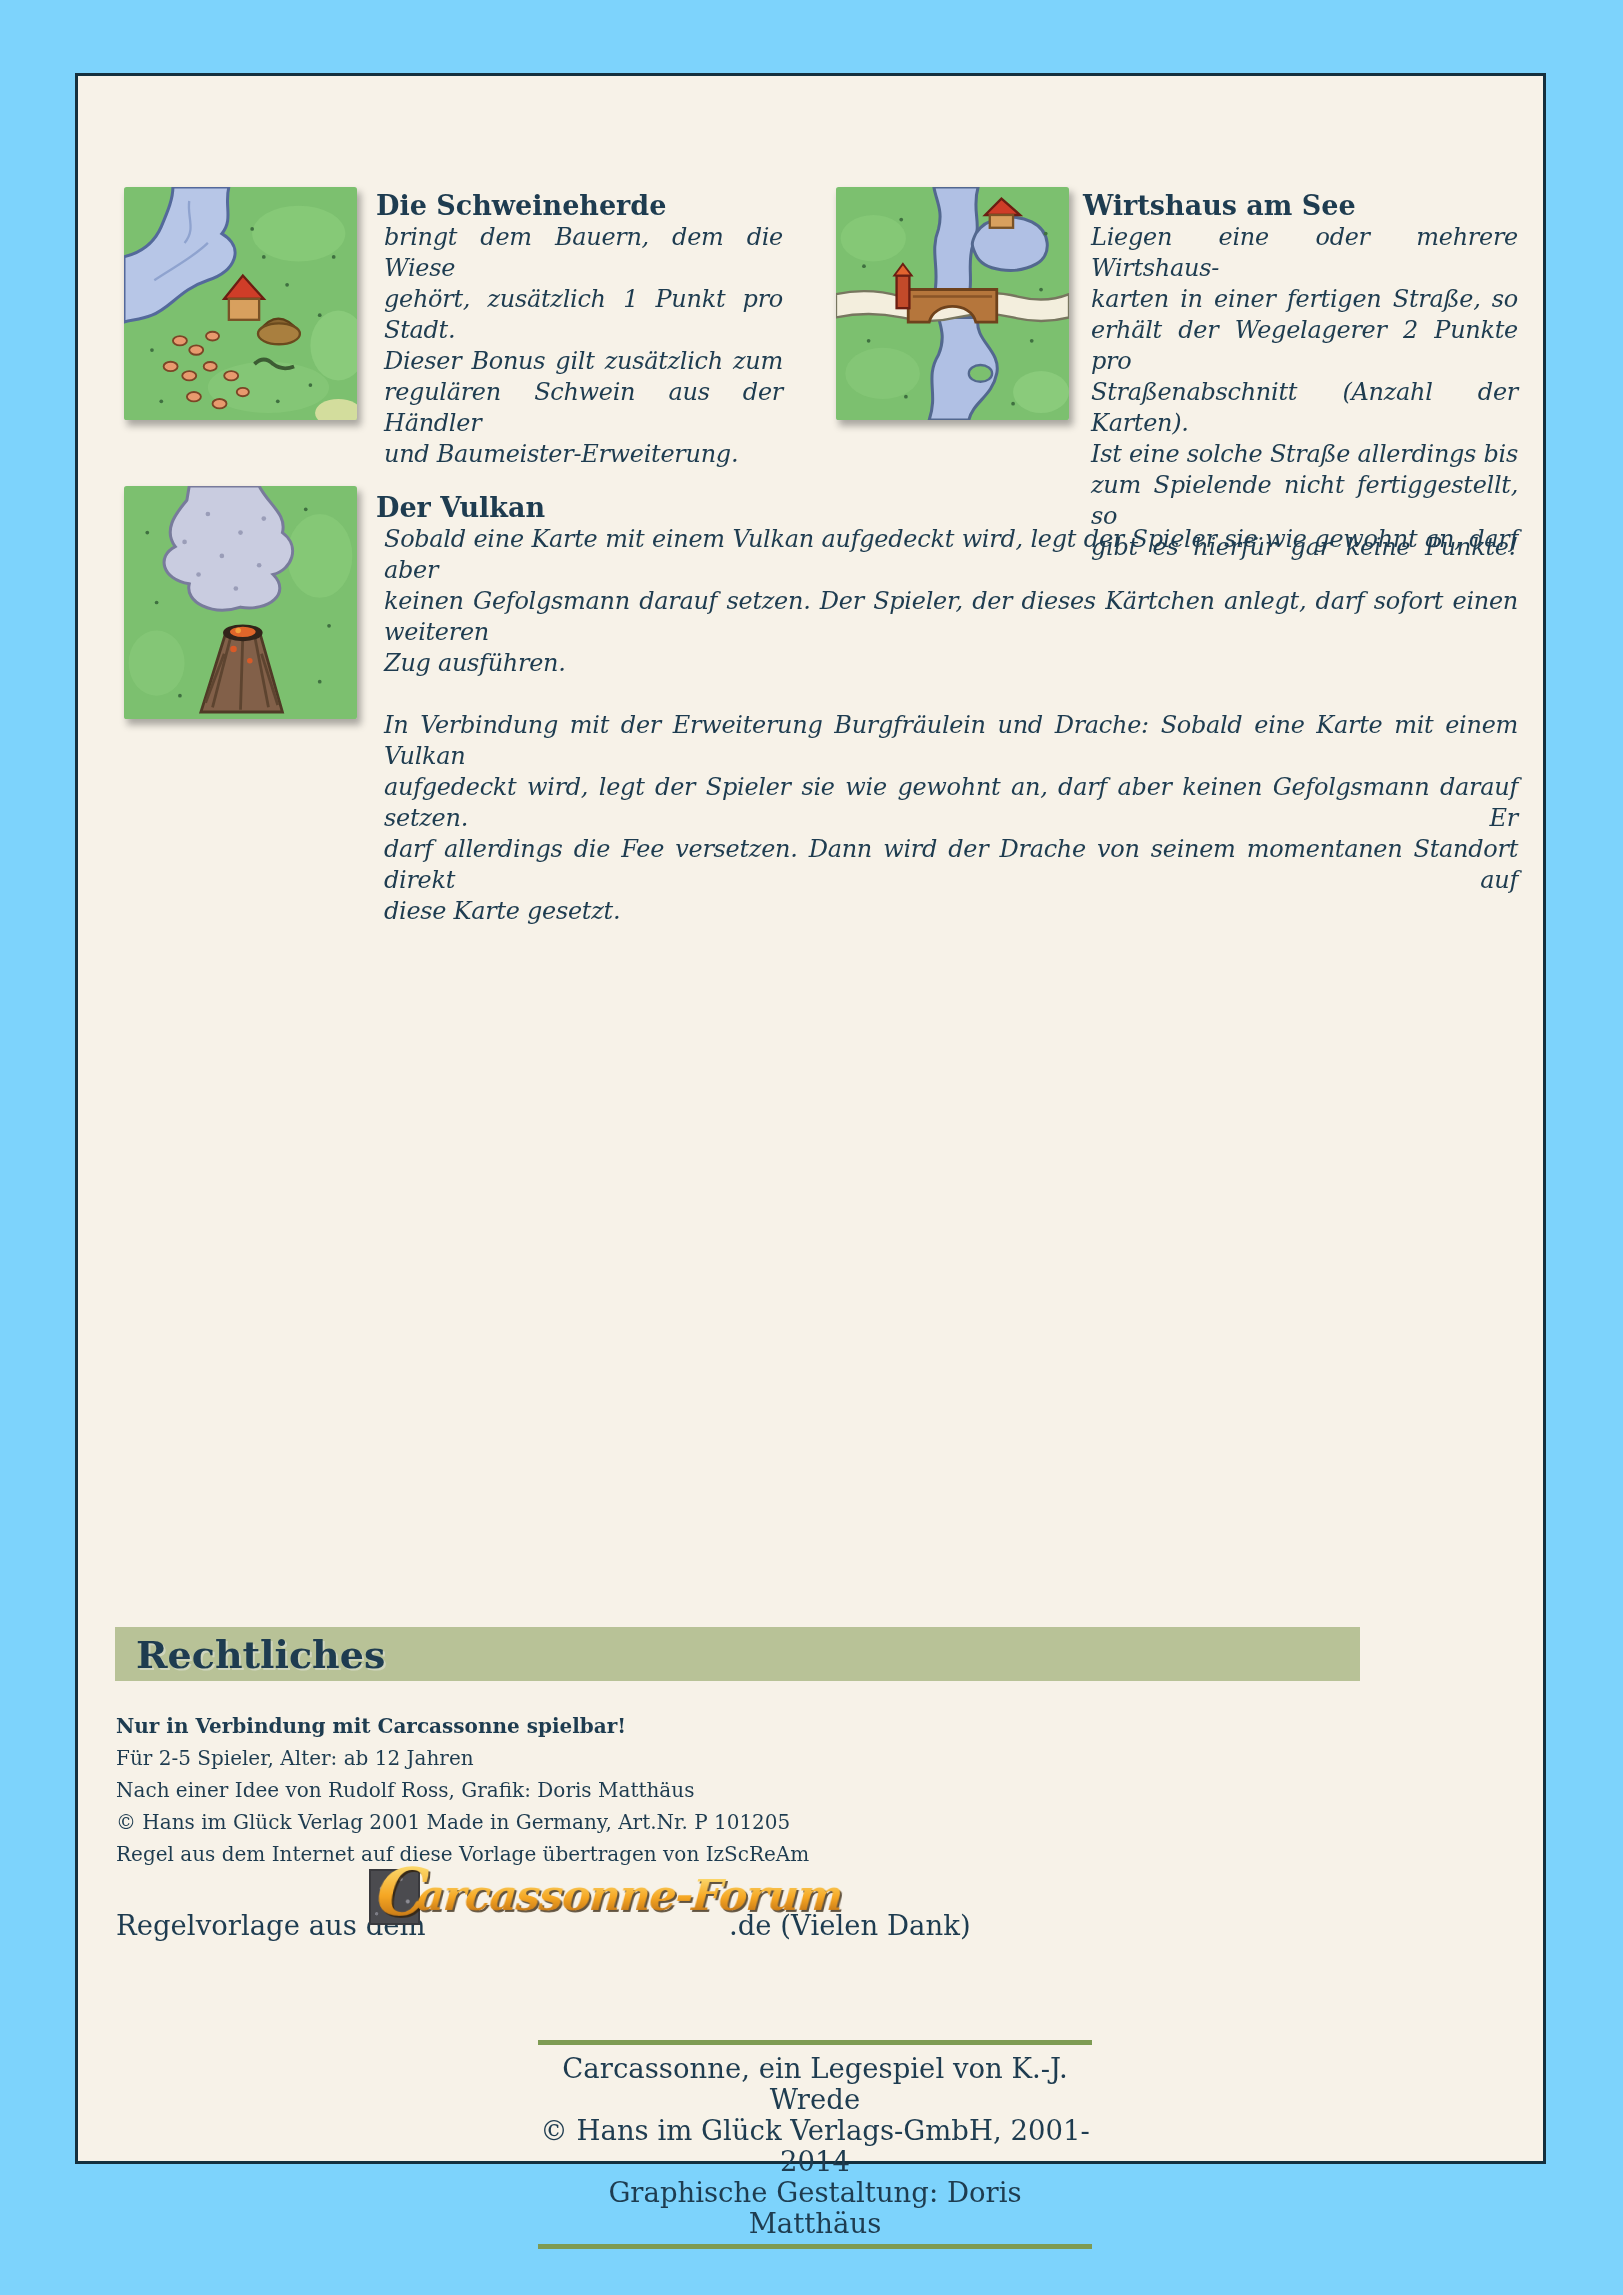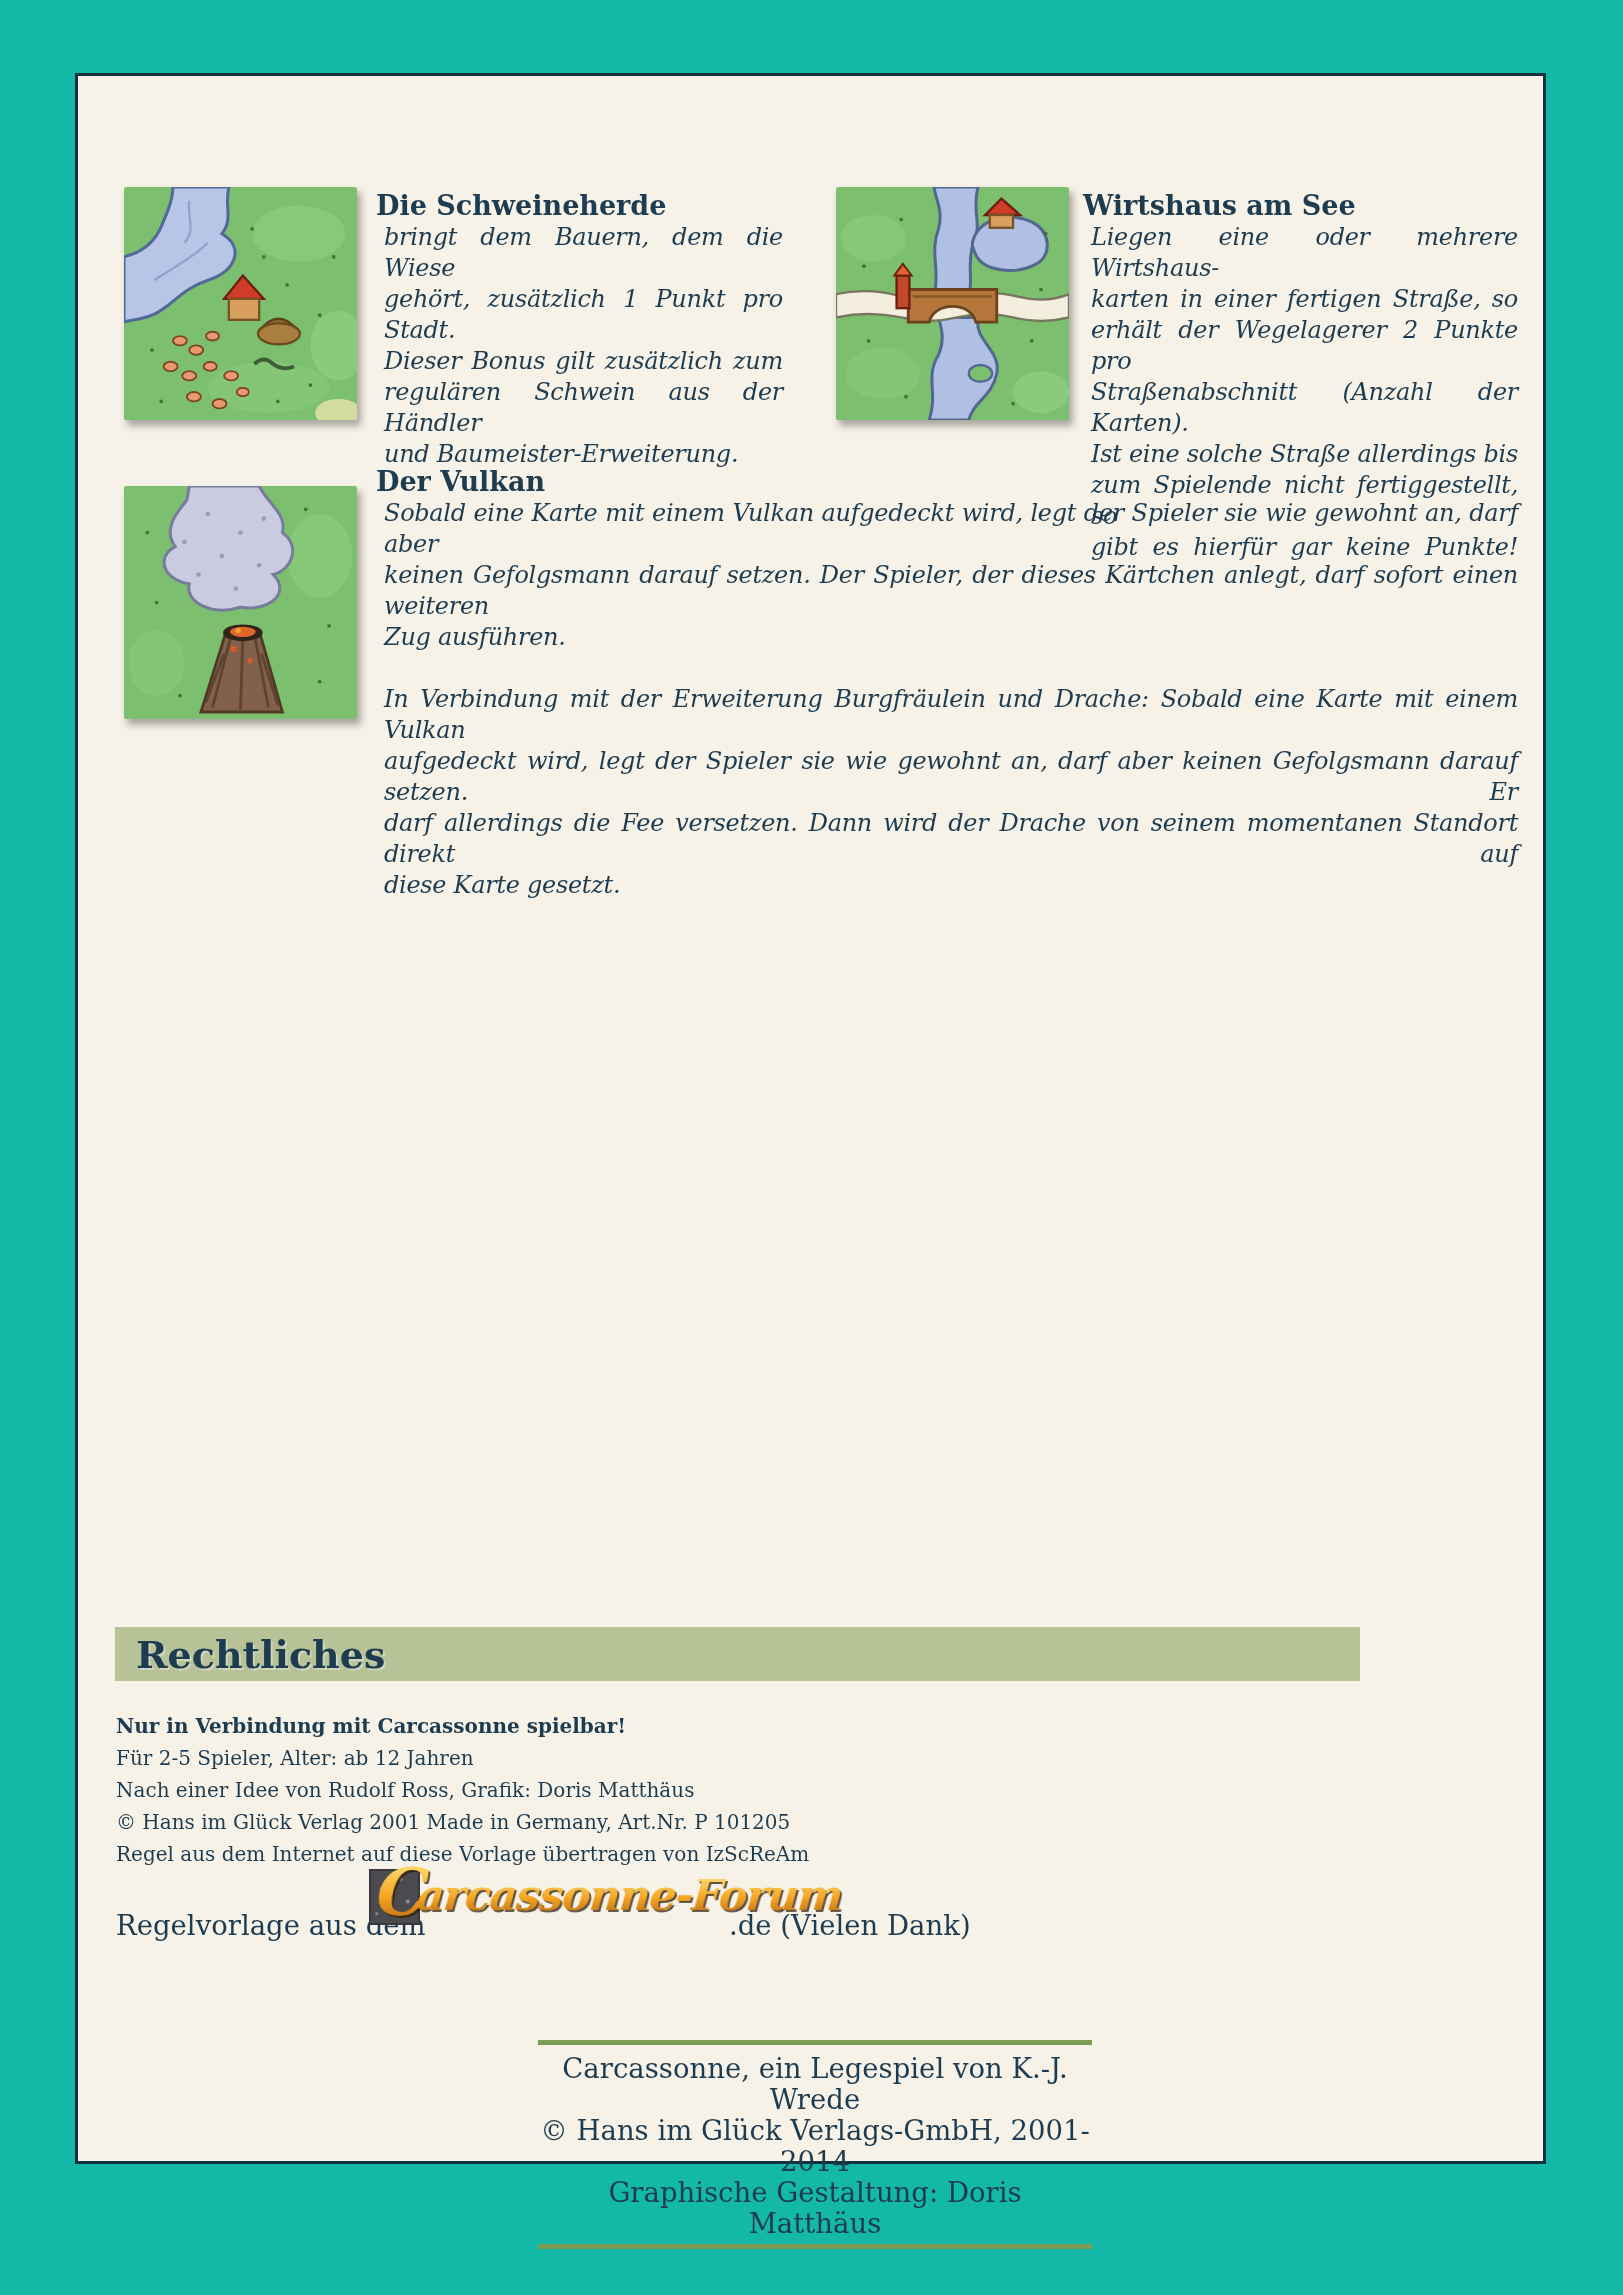--- a/index.html
+++ b/index.html
@@ -1,20 +1,20 @@
 <!DOCTYPE html>
 <html style="--paper: #f7f2e8; --frame: #15303e; --ink: #1e3c50; --bar: #b8c297; --rule: #7e9b53; --gold: #f2a93b;font-size:10.5px"><head>
 <meta charset="utf-8">
 <style>
   :root{
     --paper:#f7f2e8; --frame:#15303e; --ink:#1e3c50; --bar:#b8c297;
     --rule:#7e9b53; --gold:#f2a93b;
   }
   html,body{margin:0;padding:0;background:#ffffff;}
-  .page{position:relative;width:1623px;height:2295px;background:#14b8a6;
+  .page{position:relative;width:1623px;height:2295px;background:#7dd3fc;
         font-family:"DejaVu Serif","Liberation Serif",serif;color:var(--ink);overflow:hidden;}
   .frame{position:absolute;left:75px;top:73px;width:1471px;height:2091px;
          border:3.3px solid var(--frame);background:var(--paper);box-sizing:border-box;}
   .abs{position:absolute;}
   .tile{position:absolute;width:233px;height:233px;border-radius:2.6px;
         box-shadow:3.9px 5.9px 7.9px rgba(30,30,30,.35), inset 0 2px 2.6px rgba(255,255,255,.55), inset 0 -2.6px 3.3px rgba(0,0,0,.18);}
   .tile svg{width:100%;height:100%;display:block;border-radius:2.6px;}
   .card-title{font-size:27px;font-weight:bold;line-height:33px;color:var(--ink);}
   .body-lines{font-style:italic;font-size:24px;line-height:31px;letter-spacing:-0.3px;color:var(--ink);margin-left:8px;}
   .jlines .tline{display:block;text-align:justify;text-align-last:justify;}
@@ -180,21 +180,21 @@
         <circle cx="10" cy="20" r=".8"></circle>
           <circle cx="88" cy="60" r=".8"></circle>
           <circle cx="14" cy="50" r=".8"></circle>
         <circle cx="84" cy="84" r=".8"></circle>
           <circle cx="78" cy="10" r=".8"></circle>
           <circle cx="24" cy="90" r=".8"></circle>
       </g>
     </svg>
   </div>
 
-  <div class="abs" style="left:376px;top:465px;width:1142px;">
+  <div class="abs" style="left:376px;top:491px;width:1142px;">
     <div class="card-title">Der Vulkan</div>
     <div class="body-lines jlines keep-last">
         <span class="tline">Sobald eine Karte mit einem Vulkan aufgedeckt wird, legt der Spieler sie wie gewohnt an, darf aber</span>
         <span class="tline">keinen Gefolgsmann darauf setzen. Der Spieler, der dieses Kärtchen anlegt, darf sofort einen weiteren</span>
         <span class="tline">Zug ausführen.</span>
       </div>
     <div class="body-lines jlines keep-last" style="margin-top:31px;">
         <span class="tline">In Verbindung mit der Erweiterung Burgfräulein und Drache: Sobald eine Karte mit einem Vulkan</span>
         <span class="tline">aufgedeckt wird, legt der Spieler sie wie gewohnt an, darf aber keinen Gefolgsmann darauf setzen.  Er</span>
         <span class="tline">darf allerdings die Fee versetzen. Dann wird der Drache von seinem momentanen Standort direkt auf</span>

